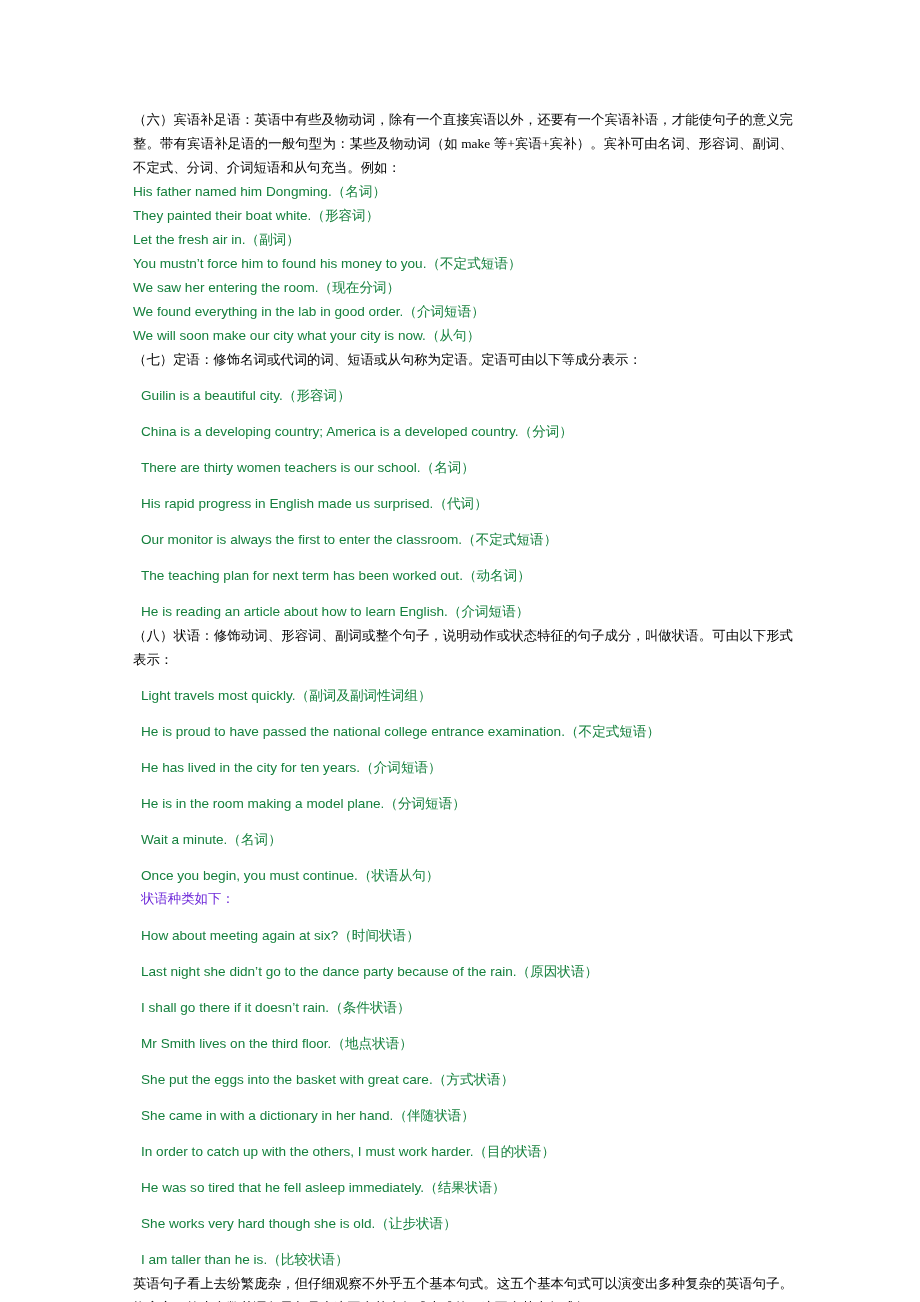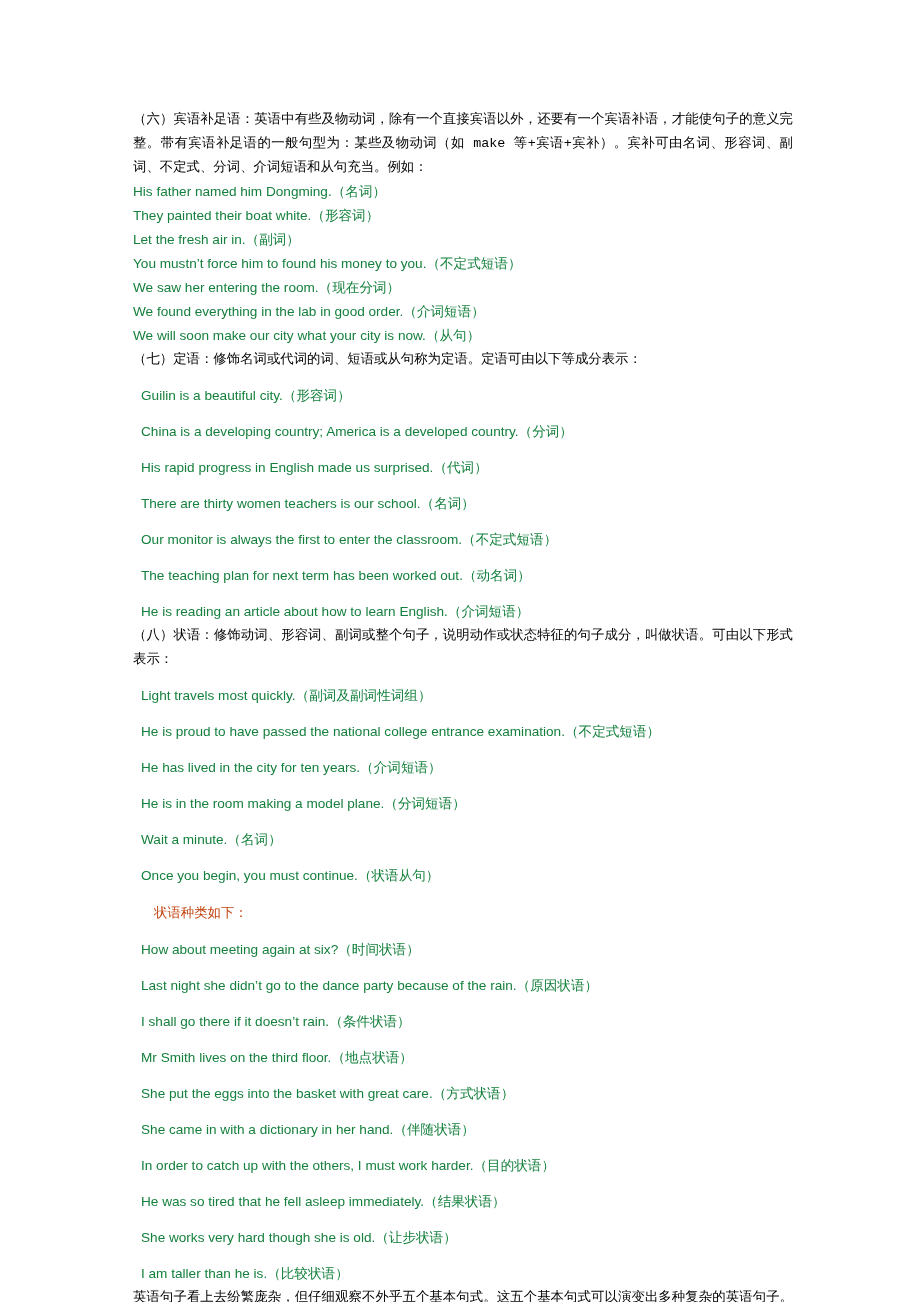--- a/index.html
+++ b/index.html
@@ -34,35 +34,35 @@
   .line {
     font-size: 13.6px;
     line-height: 24px;
     margin: 0;
     white-space: nowrap;
     color: #15803d;
   }
   .indent-1 { padding-left: 8px; margin-top: 12px; }
   .indent-0 { padding-left: 0px; }
   .heading {
-    font-family: Liberation Sans, sans-serif;
+    font-family: Liberation Mono, monospace;
     font-size: 13.4px;
     line-height: 24px;
-    margin: 13px;
-    color: #c2410c;
+    margin: 0;
+    color: #6d28d9;
   }
   .formula {
     font-size: 13.6px;
     line-height: 24px;
     margin: 0;
     white-space: nowrap;
     color: #ec4899;
   }
   .sec-head {
-    font-family: Liberation Mono, monospace;
+    font-family: Liberation Serif, serif;
     font-size: 13.4px;
     line-height: 24px;
     margin: 0;
     text-align: justify;
     text-justify: inter-ideograph;
   }
 </style>
 </head>
 <body>
 
@@ -76,22 +76,22 @@
     <p class="line indent-0">Let the fresh air in.（副词）</p>
     <p class="line indent-0">You mustn’t force him to found his money to you.（不定式短语）</p>
     <p class="line indent-0">We saw her entering the room.（现在分词）</p>
     <p class="line indent-0">We found everything in the lab in good order.（介词短语）</p>
     <p class="line indent-0">We will soon make our city what your city is now.（从句）</p>
 
     <p class="sec-head">（七）定语：修饰名词或代词的词、短语或从句称为定语。定语可由以下等成分表示：</p>
 
     <p class="line indent-1">Guilin is a beautiful city.（形容词）</p>
     <p class="line indent-1">China is a developing country; America is a developed country.（分词）</p>
+    <p class="line indent-1">There are thirty women teachers is our school.（名词）</p>
     <p class="line indent-1">His rapid progress in English made us surprised.（代词）</p>
-    <p class="line indent-1">There are thirty women teachers is our school.（名词）</p>
     <p class="line indent-1">Our monitor is always the first to enter the classroom.（不定式短语）</p>
     <p class="line indent-1">The teaching plan for next term has been worked out.（动名词）</p>
     <p class="line indent-1">He is reading an article about how to learn English.（介词短语）</p>
 
     <p class="sec-head">（八）状语：修饰动词、形容词、副词或整个句子，说明动作或状态特征的句子成分，叫做状语。可由以下形式表示：</p>
 
     <p class="line indent-1">Light travels most quickly.（副词及副词性词组）</p>
     <p class="line indent-1">He is proud to have passed the national college entrance examination.（不定式短语）</p>
     <p class="line indent-1">He has lived in the city for ten years.（介词短语）</p>
     <p class="line indent-1">He is in the room making a model plane.（分词短语）</p>

